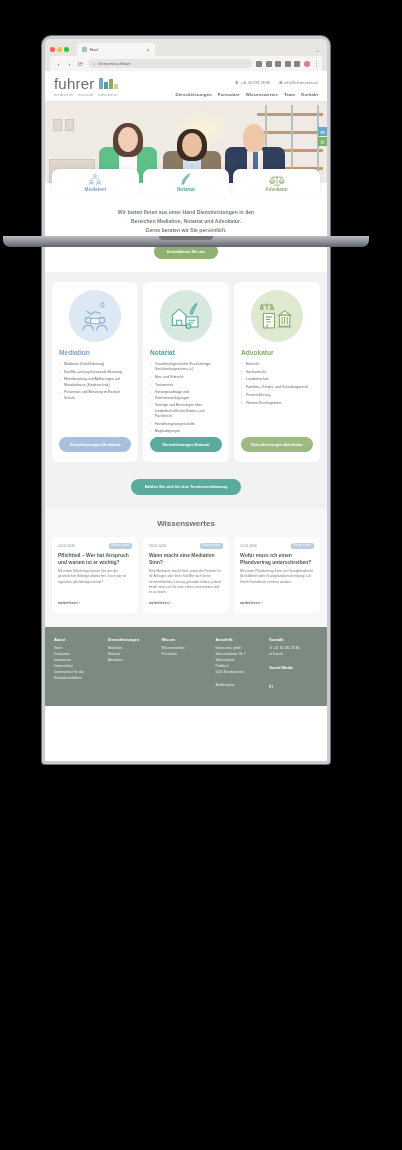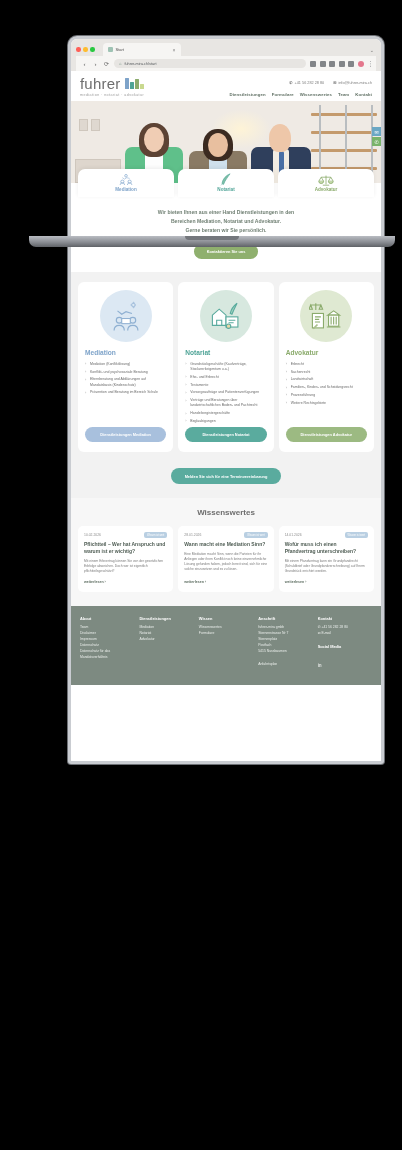--- a/index.html
+++ b/index.html
@@ -5,21 +5,21 @@
   * { box-sizing: border-box; margin: 0; padding: 0; }
   html, body {
     width: 402px; height: 1150px;
     background: #000;
     font-family: "Liberation Sans", sans-serif;
     overflow: hidden;
   }
   .stage { position: relative; width: 402px; height: 1150px; background: #000; }
 
   
-  .laptop { position: absolute; left: 68px; top: 36px; width: 316px; }
+  .laptop { position: absolute; left: 42px; top: 36px; width: 288px; }
   .lid {
     background: #c9ccd1;
     border-radius: 9px 9px 3px 3px;
     padding: 3px;
     box-shadow: 0 0 0 1px #6d7075;
   }
   .screen {
     background: #fff; border-radius: 6px 6px 1px 1px; overflow: hidden;
     height: 722px; position: relative;
   }

